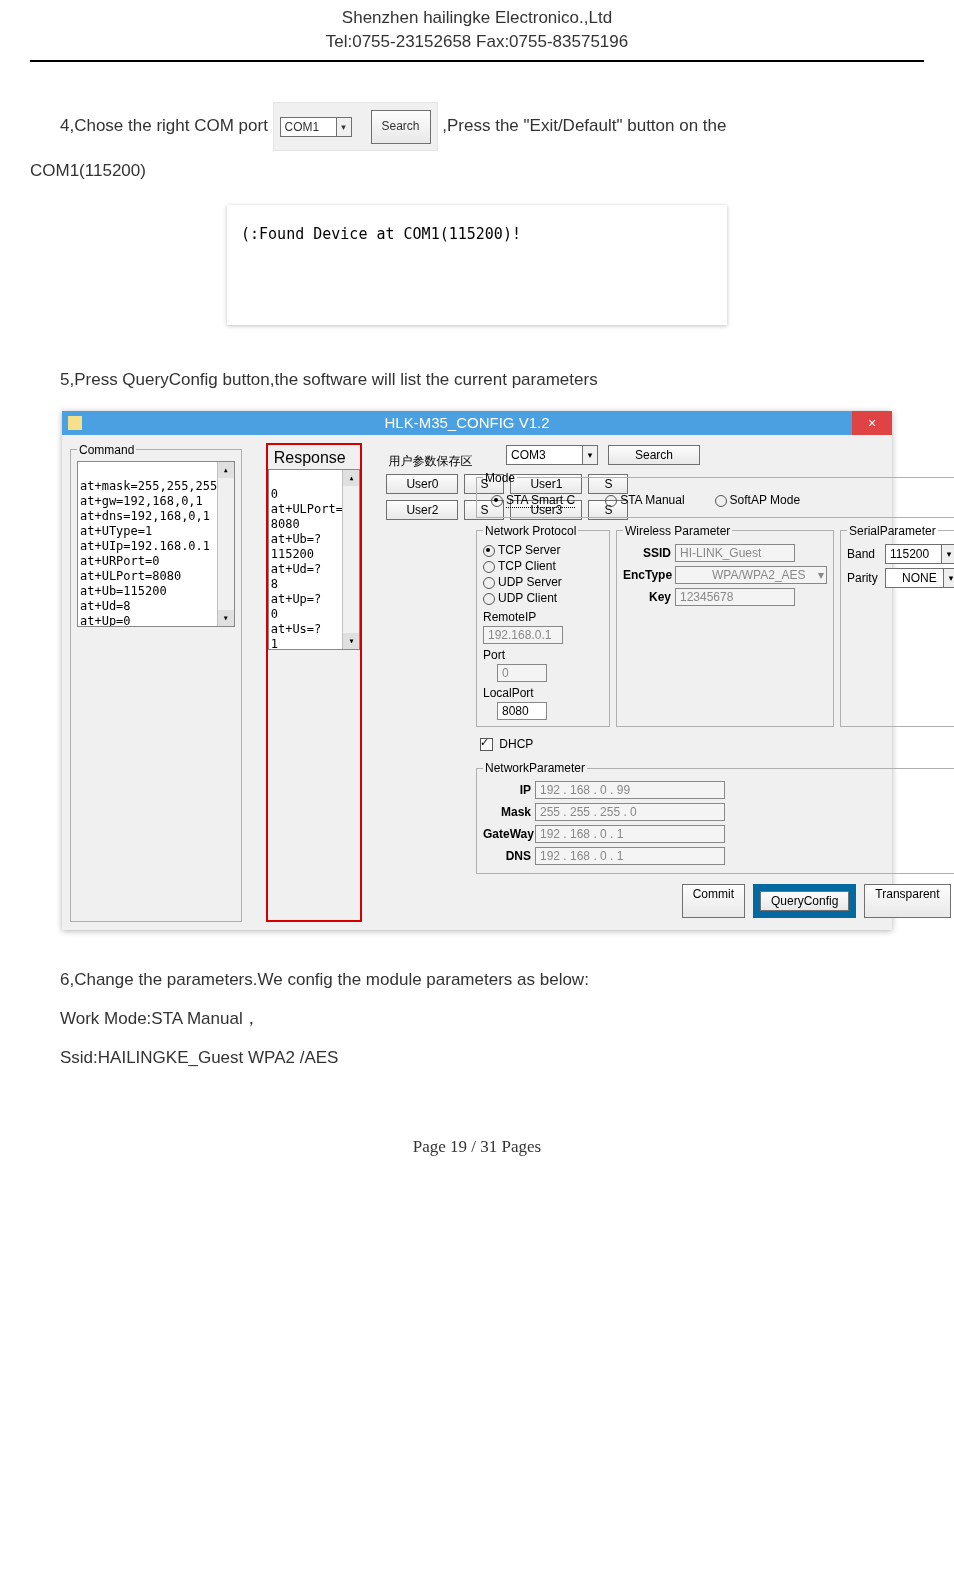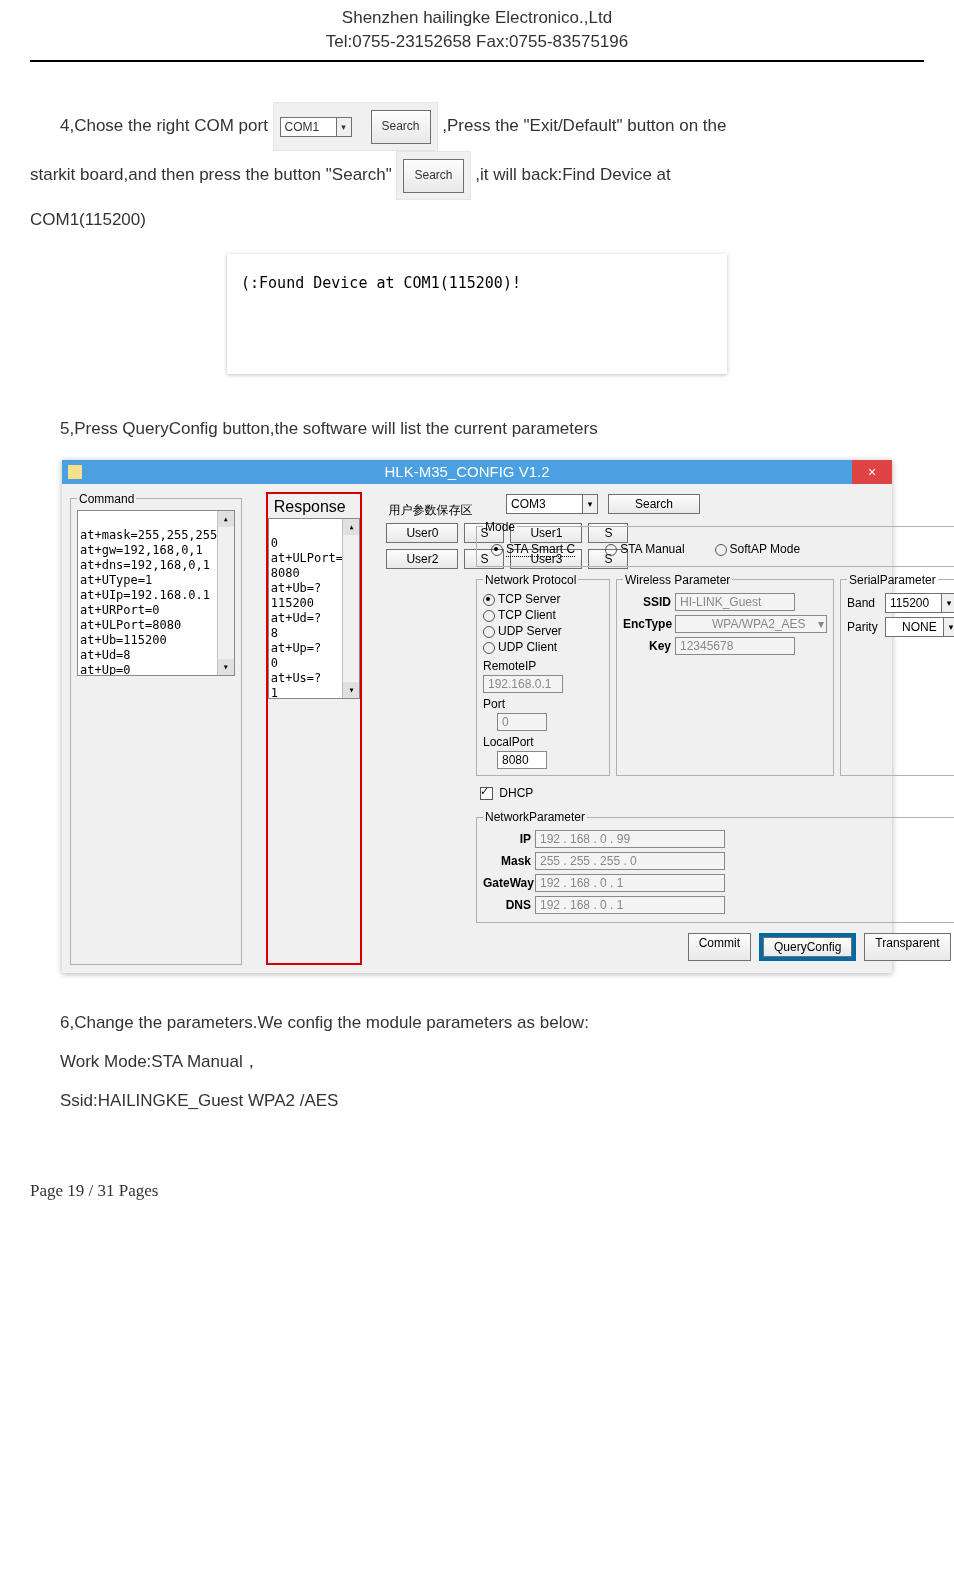--- a/index.html
+++ b/index.html
@@ -30,20 +30,21 @@
   }
   .body-text-noindent {
     margin: 0 0 0 0;
     line-height: 2.3;
     font-size: 17px;
   }
   .section {
     margin-top: 35px;
   }
   .footer {
+    text-align: center;
     font-family: "Times New Roman", serif;
     font-size: 17px;
     margin-top: 60px;
   }
   
   .inline-widget {
     display: inline-block;
     vertical-align: middle;
     background: #f0f0f0;
     border: 1px solid #e5e5e5;
@@ -222,21 +223,21 @@
     border:1px solid #888; background:#f4f4f4; color:#888;
     font-size:12px; padding:1px 4px; min-width:90px; display:inline-block;
   }
   .whitebox {
     border:1px solid #888; background:#fff; color:#000;
     font-size:12px; padding:1px 4px; min-width:50px; display:inline-block;
   }
   .netrow .lbl { display:block; font-size:12px; margin-bottom:2px;}
   .dhcp { padding:4px 4px;}
   .bottom-buttons { display:flex; gap:8px; justify-content:flex-end; padding:4px 2px 4px 2px;}
-  .qc-highlight { border:4px solid #0369a1; padding:0; }
+  .qc-highlight { border:7px solid #0369a1; padding:0; }
   .radio { display:inline-block; width:10px; height:10px; border:1px solid #555; border-radius:50%; vertical-align:middle; margin-right:3px; position:relative;}
   .radio.checked::after { content:""; position:absolute; left:2px; top:2px; width:4px; height:4px; border-radius:50%; background:#000;}
   .check { display:inline-block; width:11px; height:11px; border:1px solid #555; background:#fff; vertical-align:middle; margin-right:3px; position:relative;}
   .check.checked::after { content:"✓"; position:absolute; left:-1px; top:-3px; font-size:11px;}
   .midgroup { display:flex; gap:6px; }
   .midgroup fieldset { flex:1 1 auto; }
   .serialparam .prow .lbl { width:34px; font-size:12px;}
 </style>
 </head>
 <body>
@@ -250,27 +251,20 @@
   </div>
 
   <div class="body-text">
     <span>4,Chose the right COM port </span>
     <span class="inline-widget">
       <span class="win-combo">COM1</span>
       &nbsp;&nbsp;
       <span class="win-button">Search</span>
     </span>
     <span>,Press the "Exit/Default" button on the</span>
-  </div>
-  <div class="body-text-noindent">
-    <span>starkit board,and then press the button "Search" </span>
-    <span class="inline-widget">
-      <span class="win-button">Search</span>
-    </span>
-    <span>,it will back:Find Device at</span>
   </div>
   <div class="body-text-noindent">COM1(115200)</div>
 
   <div class="found-box">
     <span>(:Found Device at COM1(115200)!</span>
   </div>
 
   <div class="body-text section">5,Press QueryConfig button,the software will list the current parameters</div>
 
   <div class="app-window">

